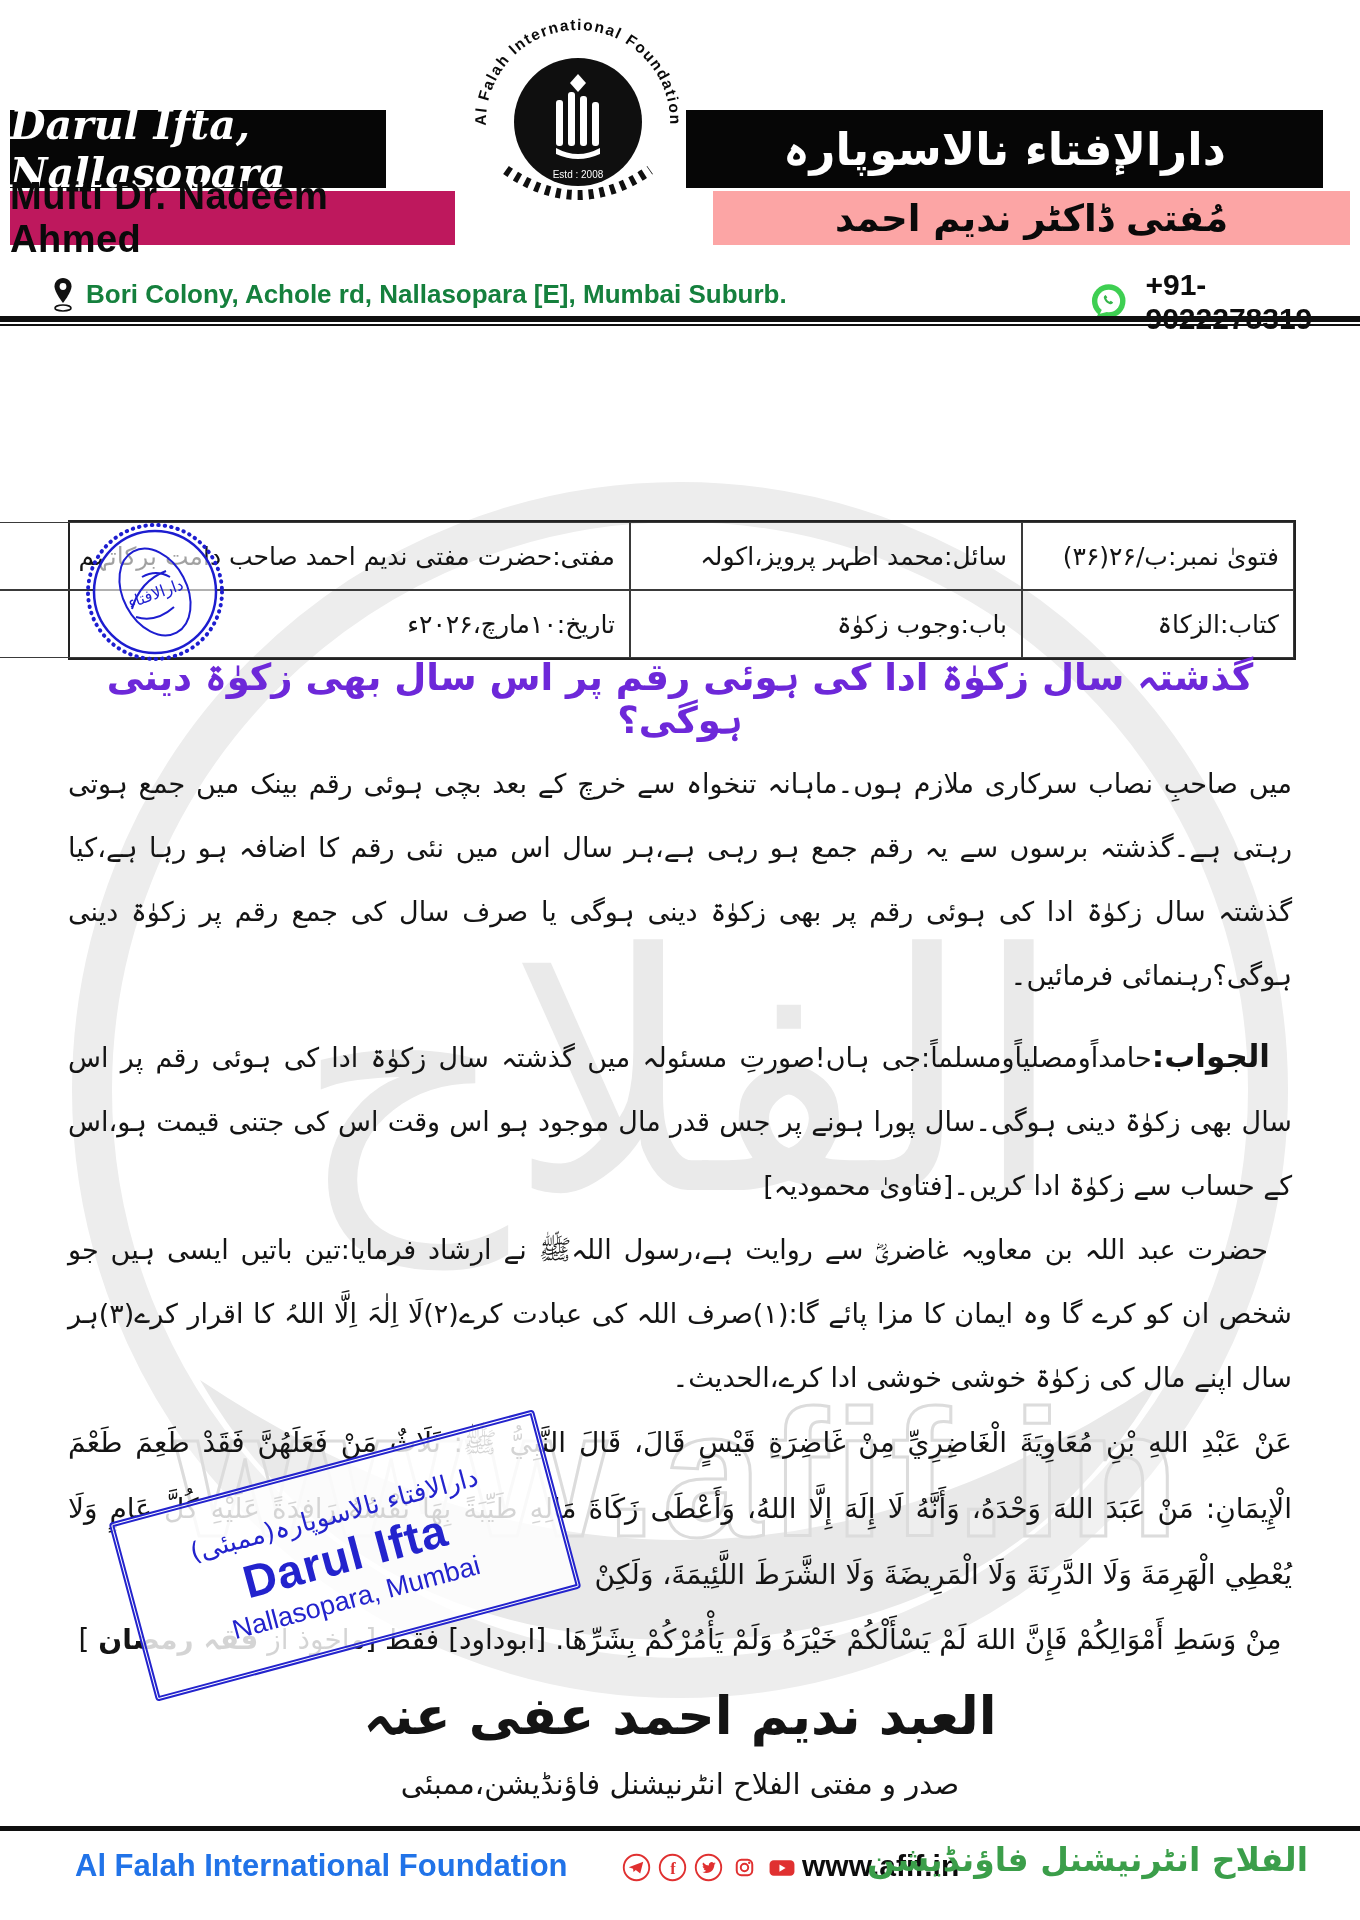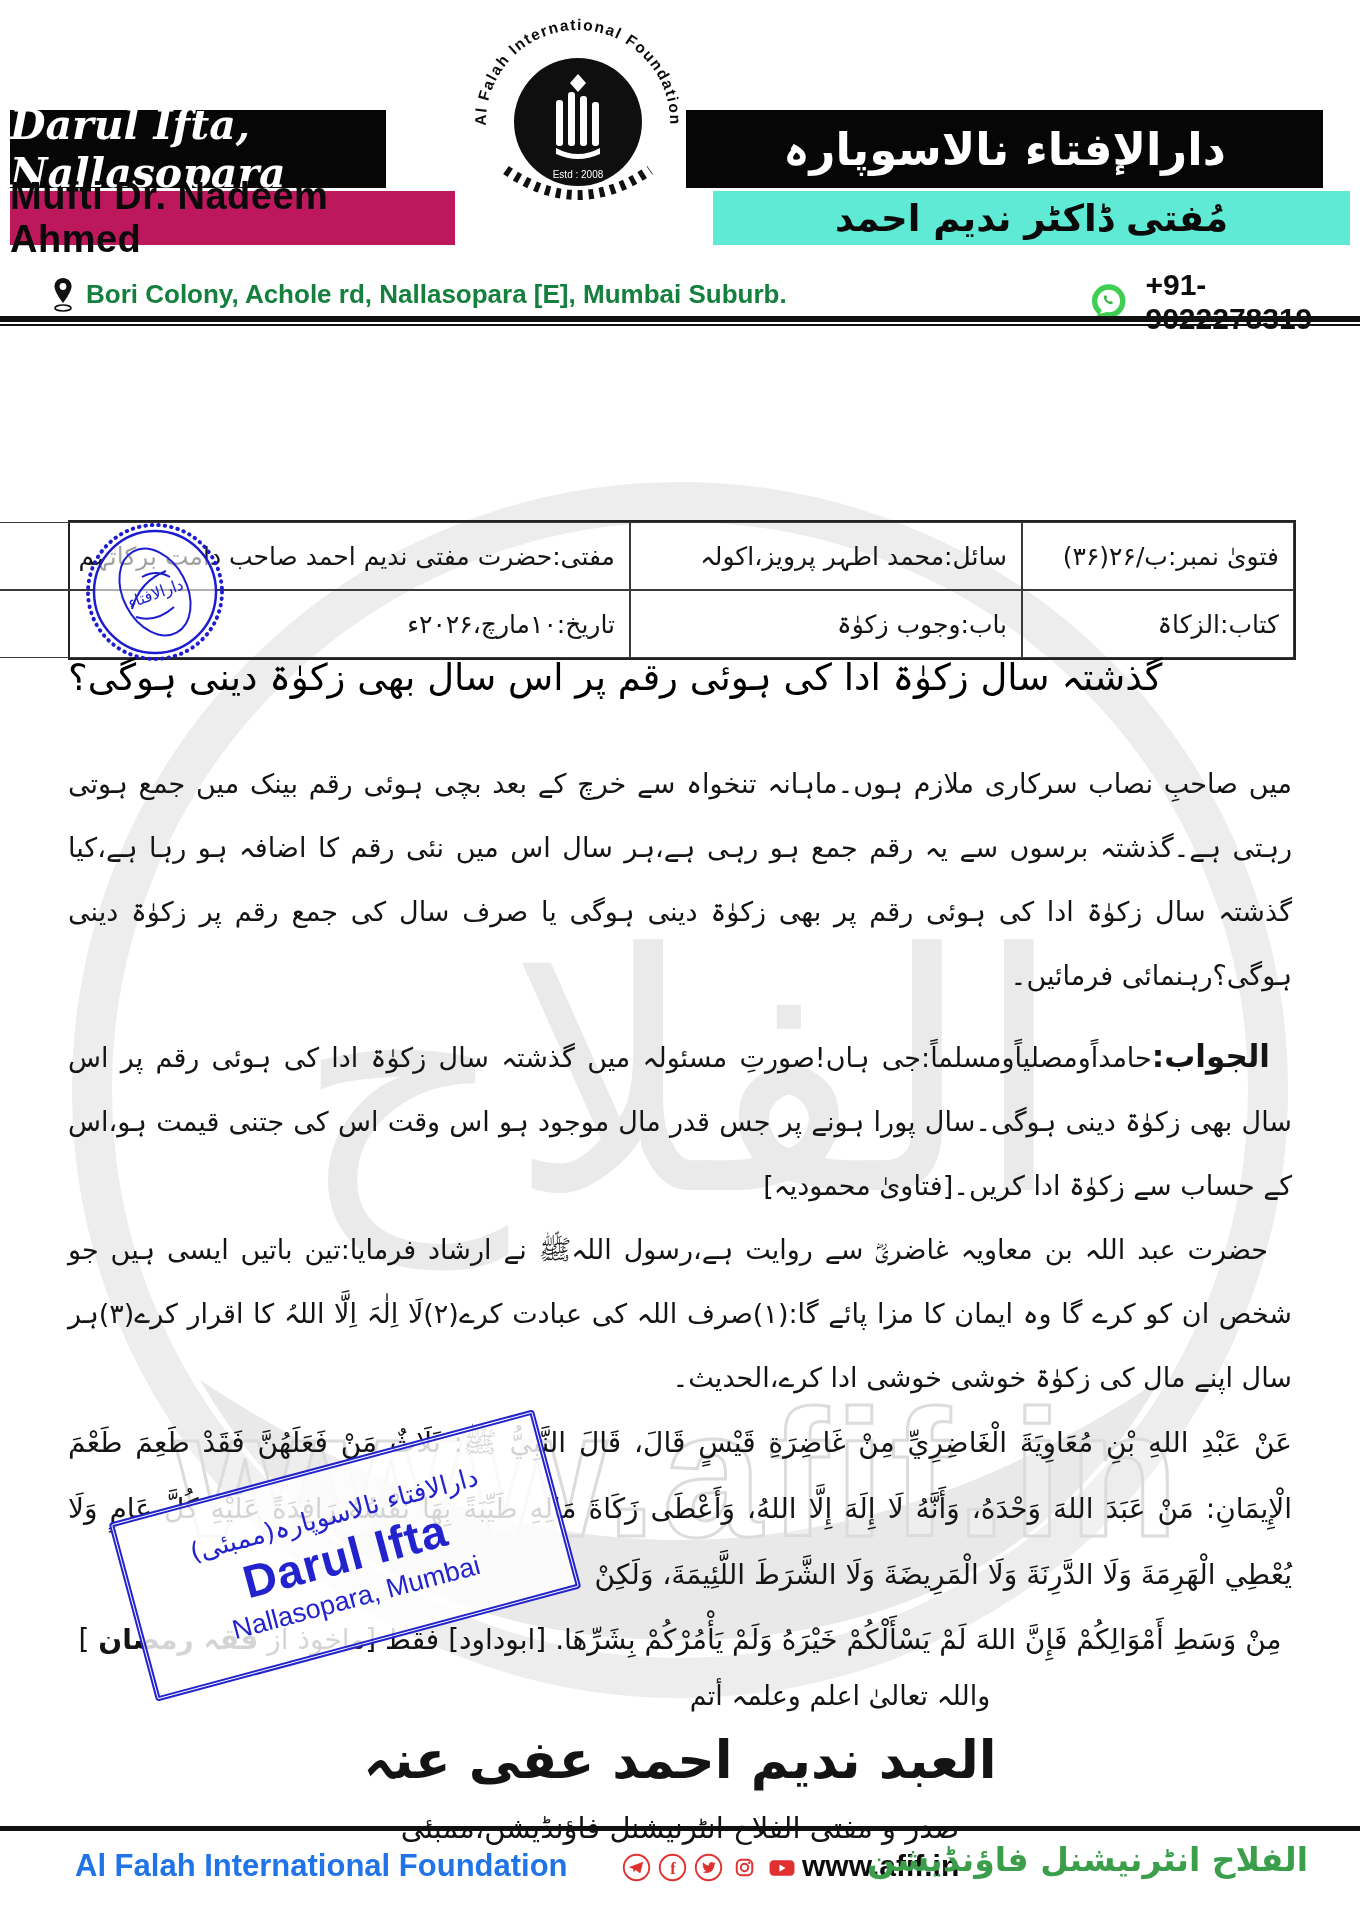--- a/index.html
+++ b/index.html
@@ -11,40 +11,40 @@
           font-weight:bold;font-size:180px;letter-spacing:6px;color:rgba(255,255,255,0.25);
           -webkit-text-stroke:3px #dcdcdc;z-index:0;}
   
   .bar{position:absolute;display:flex;align-items:center;justify-content:center;z-index:2;}
   .bar-black-l{left:10px;top:110px;width:376px;height:78px;background:#060606;}
   .bar-black-l span{color:#fff;font-family:"DejaVu Serif",serif;font-style:italic;font-weight:bold;font-size:41px;}
   .bar-gray-l{left:10px;top:191px;width:445px;height:54px;background:#be185d;}
   .bar-gray-l span{color:#0a0a0a;font-family:"Liberation Sans",sans-serif;font-weight:bold;font-size:38px;letter-spacing:.5px;}
   .bar-black-r{left:686px;top:110px;width:637px;height:78px;background:#060606;}
   .bar-black-r span{color:#fff;font-weight:bold;font-size:45px;direction:rtl;}
-  .bar-gray-r{left:713px;top:191px;width:637px;height:54px;background:#5eead4;}
+  .bar-gray-r{left:713px;top:191px;width:637px;height:54px;background:#fca5a5;}
   .bar-gray-r span{color:#0a0a0a;font-weight:bold;font-size:37px;direction:rtl;}
   .logo-wrap{position:absolute;left:472px;top:16px;z-index:3;}
   
   .addr{position:absolute;left:50px;top:276px;display:flex;align-items:center;gap:10px;z-index:2;}
   .addr .txt{font-family:"Liberation Sans",sans-serif;font-weight:bold;font-size:26px;color:#15803d;}
   .phone{position:absolute;left:1088px;top:268px;display:flex;align-items:center;gap:16px;z-index:2;}
   .phone .txt{font-family:"Liberation Sans",sans-serif;font-weight:bold;font-size:30px;color:#0d0d0d;}
   .hdr-rule{position:absolute;left:0;top:316px;width:1360px;height:2px;border-top:6px solid #101010;border-bottom:2px solid #101010;z-index:2;}
   
   .ftable{position:absolute;left:68px;top:520px;width:1224px;height:136px;display:grid;
           grid-template-columns:272px 392px 1fr;grid-template-rows:1fr 1fr;direction:rtl;
           border:2px solid #222;z-index:2;}
   .fcell{border:1px solid #3a3a3a;display:flex;align-items:center;padding:0 14px;
          font-size:25px;white-space:nowrap;overflow:visible;}
   .fcell.mufti-cell{padding-left:175px;}
   .seal{position:absolute;left:84px;top:521px;z-index:3;}
   
-  .title{position:absolute;left:68px;top:656px;width:1224px;text-align:left;direction:rtl;
-         color:#000000;font-weight:normal;font-size:37px;z-index:2;}
+  .title{position:absolute;left:68px;top:656px;width:1224px;text-align:center;direction:rtl;
+         color:#6d28d9;font-weight:bold;font-size:37px;z-index:2;}
   .flow{position:absolute;left:68px;top:738px;width:1224px;direction:rtl;z-index:2;}
   .q-head{font-size:27px;line-height:44px;text-indent:22px;}
   .lbl{font-weight:bold;font-size:31px;}
   .para{font-size:27px;line-height:64px;text-align:justify;}
   .q-body{margin-top:14px;}
   .ans{margin-top:16px;text-indent:22px;}
   .hadith-ur{text-indent:24px;}
   .arabic{margin-top:0;font-size:28px;line-height:66px;text-align:justify;}
   .tail{font-size:28px;line-height:64px;text-align:center;}
   .tail .b{font-weight:bold;}
@@ -161,21 +161,20 @@
     <div class="para hadith-ur">حضرت عبد اللہ بن معاویہ غاضریؓ سے روایت ہے،رسول اللہﷺ نے ارشاد فرمایا:تین باتیں ایسی ہیں جو شخص ان کو کرے گا وہ ایمان کا مزا پائے گا:(۱)صرف اللہ کی عبادت کرے(۲)لَا اِلٰہَ اِلَّا اللہُ کا اقرار کرے(۳)ہر سال اپنے مال کی زکوٰۃ خوشی خوشی ادا کرے،الحدیث۔</div>
     <div class="arabic">عَنْ عَبْدِ اللهِ بْنِ مُعَاوِيَةَ الْغَاضِرِيِّ مِنْ غَاضِرَةِ قَيْسٍ قَالَ، قَالَ النَّبِيُّ ﷺ: ثَلَاثٌ مَنْ فَعَلَهُنَّ فَقَدْ طَعِمَ طَعْمَ الْإِيمَانِ: مَنْ عَبَدَ اللهَ وَحْدَهُ، وَأَنَّهُ لَا إِلَهَ إِلَّا اللهُ، وَأَعْطَى زَكَاةَ مَالِهِ طَيِّبَةً بِهَا نَفْسُهُ رَافِدَةً عَلَيْهِ كُلَّ عَامٍ وَلَا يُعْطِي الْهَرِمَةَ وَلَا الدَّرِنَةَ وَلَا الْمَرِيضَةَ وَلَا الشَّرَطَ اللَّئِيمَةَ، وَلَكِنْ</div>
     <div class="tail">
       <span>مِنْ وَسَطِ أَمْوَالِكُمْ فَإِنَّ اللهَ لَمْ يَسْأَلْكُمْ خَيْرَهُ وَلَمْ يَأْمُرْكُمْ بِشَرِّهَا.</span>
       <span>[ابوداود]</span>
       <span>فقط</span>
       <span>[ماخوذ از</span>
       <span class="b">فقہ رمضان</span>
       <span>]</span>
     </div>
-    <div class="dua">واللہ تعالیٰ اعلم وعلمہ أتم</div>
     <div class="sig">العبد ندیم احمد عفی عنہ</div>
     <div class="desig">صدر و مفتی الفلاح انٹرنیشنل فاؤنڈیشن،ممبئی</div>
   </div>
 
   <div class="stamp">
     <div class="u">دارالافتاء نالاسوپارہ(ممبئی)</div>
     <div class="n">Darul Ifta</div>
     <div class="c">Nallasopara, Mumbai</div>
   </div>
 

